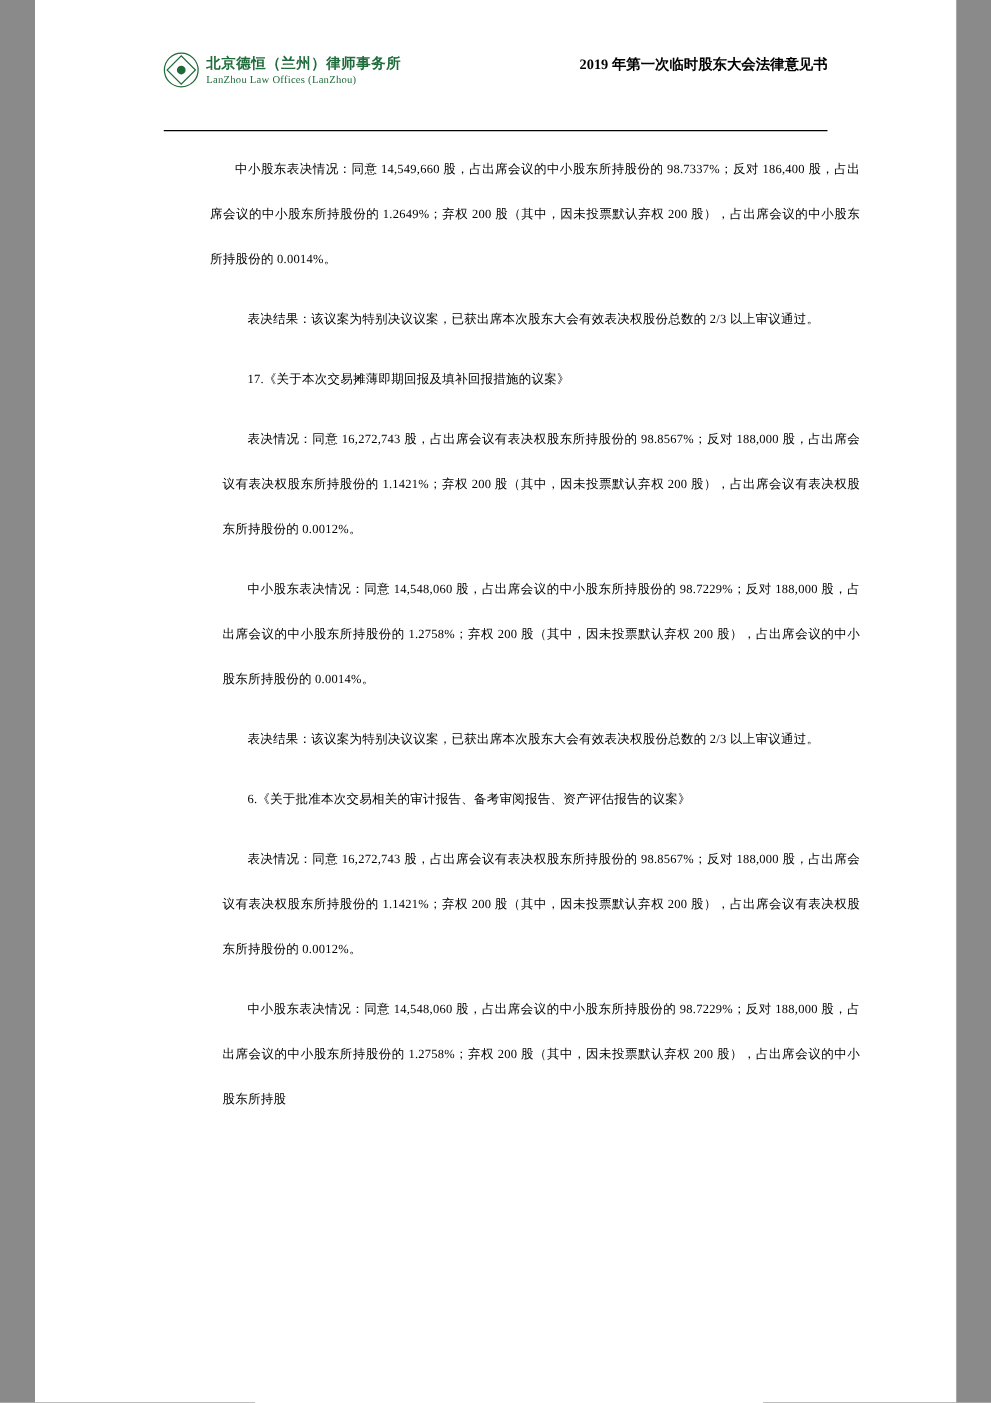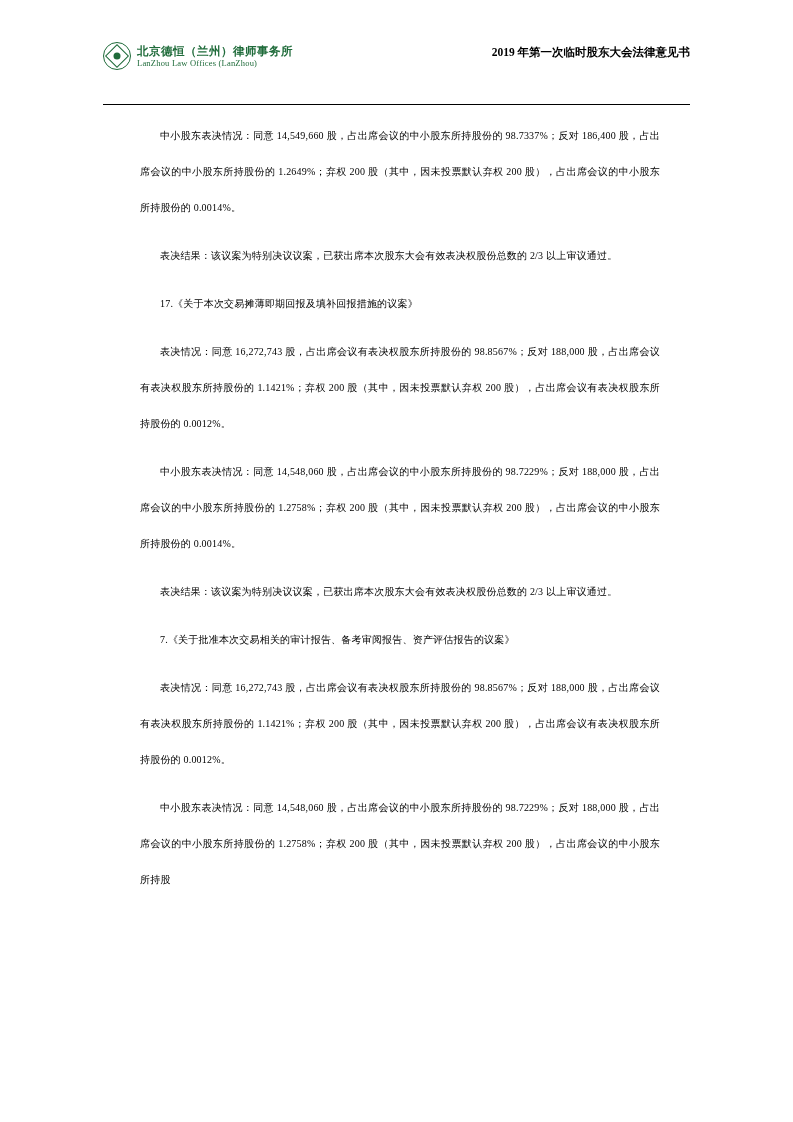--- a/index.html
+++ b/index.html
@@ -1,21 +1,21 @@
 <!DOCTYPE html>
 <html><head>
 <meta charset="utf-8">
 <style>
   html, body {
     margin: 0;
     padding: 0;
     background: #8a8a8a;
   }
   .page {
-    width: 793px;
+    width: 737px;
     height: 1122px;
     background: #ffffff;
     margin: 0 auto;
     position: relative;
     box-sizing: border-box;
     font-family: "Liberation Serif", "DejaVu Serif", serif;
     color: #000000;
     overflow: hidden;
   }
   .header {
@@ -106,20 +106,21 @@
     margin: 0 0 2px 0;
     font-size: 10px;
     line-height: 36px;
     text-align: justify;
     text-justify: inter-ideograph;
     text-indent: 2em;
     letter-spacing: 0.2px;
   }
   p.para.gap {
     margin-top: 12px;
+    margin-left: 10px;
   }
   .footer {
     position: absolute;
     bottom: 68px;
     left: 0;
     width: 100%;
     text-align: center;
     font-size: 12.5px;
     letter-spacing: 1px;
     font-family: "Liberation Serif", serif;
@@ -145,19 +146,19 @@
 
   <div class="header-rule"></div>
 
   <div class="content">
     <p class="para">中小股东表决情况：同意 14,549,660 股，占出席会议的中小股东所持股份的 98.7337%；反对 186,400 股，占出席会议的中小股东所持股份的 1.2649%；弃权 200 股（其中，因未投票默认弃权 200 股），占出席会议的中小股东所持股份的 0.0014%。</p>
     <p class="para gap">表决结果：该议案为特别决议议案，已获出席本次股东大会有效表决权股份总数的 2/3 以上审议通过。</p>
     <p class="para gap">17.《关于本次交易摊薄即期回报及填补回报措施的议案》</p>
     <p class="para gap">表决情况：同意 16,272,743 股，占出席会议有表决权股东所持股份的 98.8567%；反对 188,000 股，占出席会议有表决权股东所持股份的 1.1421%；弃权 200 股（其中，因未投票默认弃权 200 股），占出席会议有表决权股东所持股份的 0.0012%。</p>
     <p class="para gap">中小股东表决情况：同意 14,548,060 股，占出席会议的中小股东所持股份的 98.7229%；反对 188,000 股，占出席会议的中小股东所持股份的 1.2758%；弃权 200 股（其中，因未投票默认弃权 200 股），占出席会议的中小股东所持股份的 0.0014%。</p>
     <p class="para gap">表决结果：该议案为特别决议议案，已获出席本次股东大会有效表决权股份总数的 2/3 以上审议通过。</p>
-    <p class="para gap">7.《关于批准本次交易相关的审计报告、备考审阅报告、资产评估报告的议案》</p>
+    <p class="para gap">6.《关于批准本次交易相关的审计报告、备考审阅报告、资产评估报告的议案》</p>
     <p class="para gap">表决情况：同意 16,272,743 股，占出席会议有表决权股东所持股份的 98.8567%；反对 188,000 股，占出席会议有表决权股东所持股份的 1.1421%；弃权 200 股（其中，因未投票默认弃权 200 股），占出席会议有表决权股东所持股份的 0.0012%。</p>
     <p class="para gap">中小股东表决情况：同意 14,548,060 股，占出席会议的中小股东所持股份的 98.7229%；反对 188,000 股，占出席会议的中小股东所持股份的 1.2758%；弃权 200 股（其中，因未投票默认弃权 200 股），占出席会议的中小股东所持股</p>
   </div>
 
 
 </div>
 
 </body></html>

